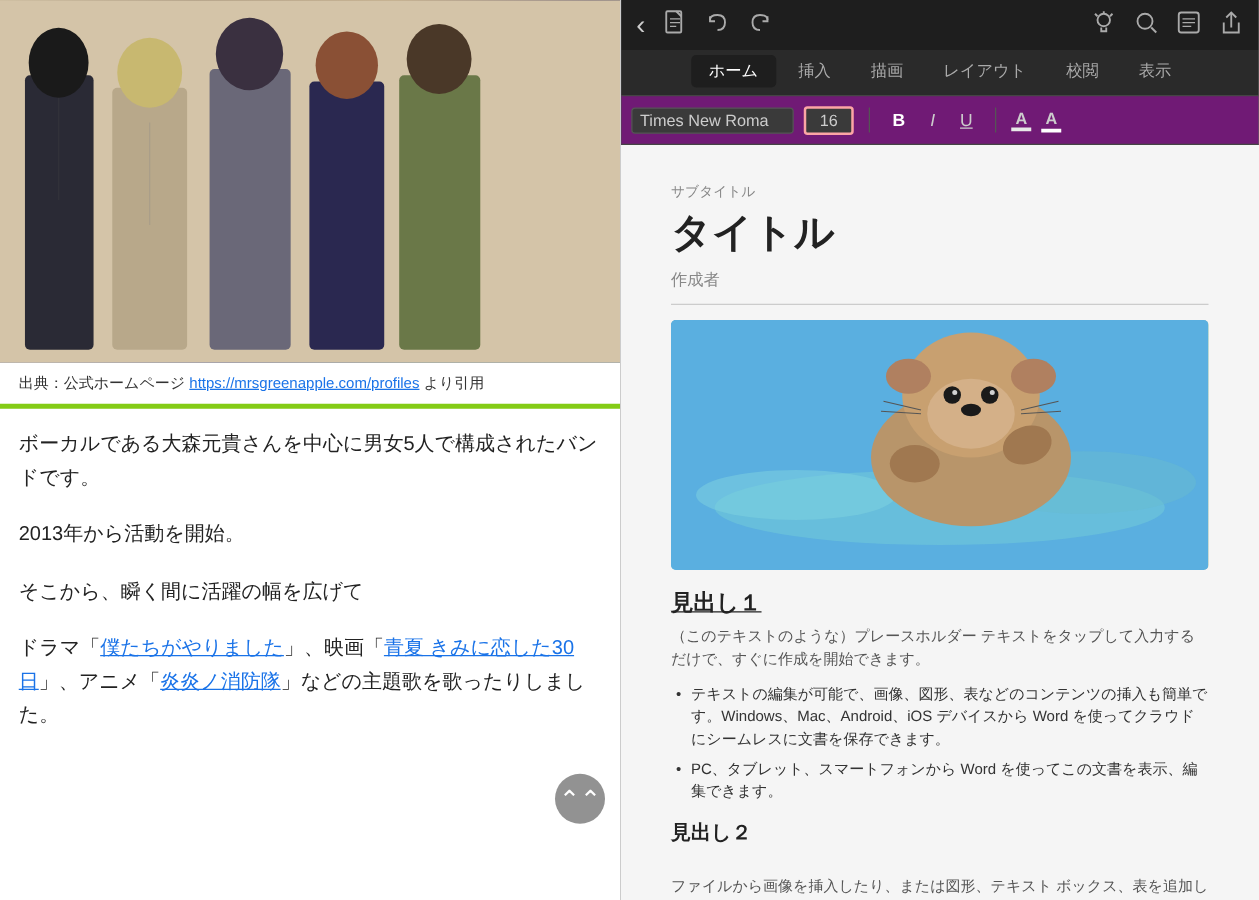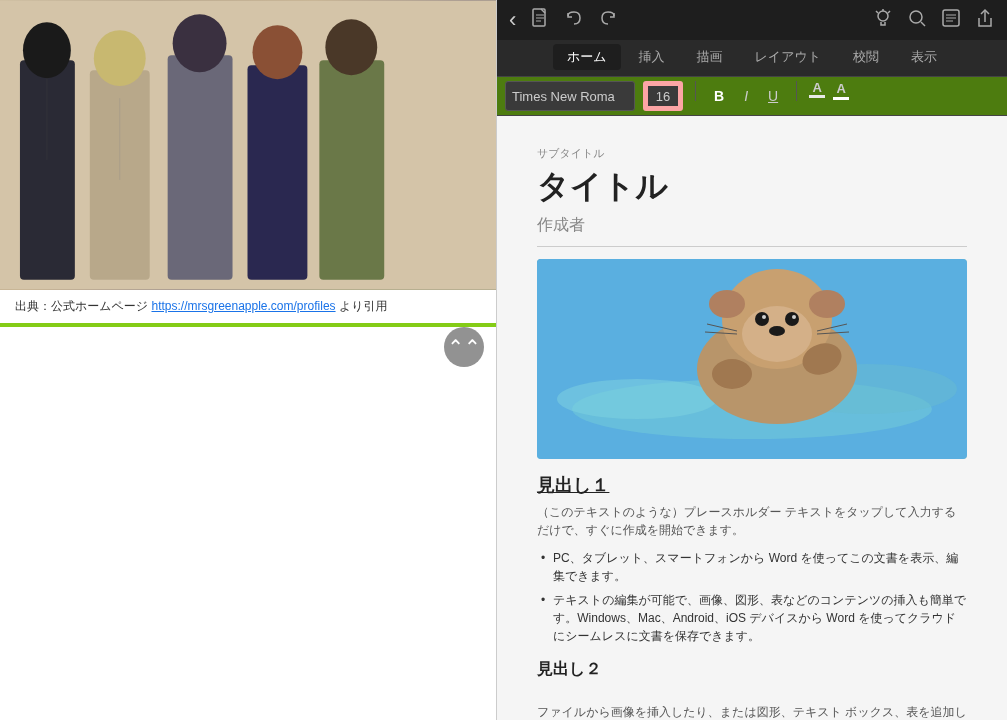--- a/index.html
+++ b/index.html
@@ -138,41 +138,42 @@
     }
 
     .tab-item.active {
       background: #1e1e1e;
       color: #fff;
     }
 
     
     .format-toolbar {
       display: flex;
+      align-items: center;
       padding: 4px 8px;
-      background: #4d7c0f;
+      background: #701a75;
       height: 40px;
       gap: 8px;
       border-top: 1px solid #444;
       border-bottom: 1px solid #444;
     }
 
     .font-selector {
       background: #3a3a3a;
       border: 1px solid #555;
       color: #ccc;
       padding: 2px 6px;
       font-size: 13px;
       border-radius: 3px;
       width: 130px;
     }
 
     .font-size {
       background: #3a3a3a;
-      border: 5px solid #fca5a5;
+      border: 2px solid #fca5a5;
       color: #ccc;
       padding: 2px 6px;
       font-size: 13px;
       border-radius: 3px;
       width: 40px;
       text-align: center;
     }
 
     .format-btn {
       color: #ccc;
@@ -251,21 +252,21 @@
     }
 
     .doc-title {
       font-size: 32px;
       font-weight: bold;
       color: #222;
       margin-bottom: 6px;
     }
 
     .doc-author {
-      font-size: 16px;
+      font-size: 13px;
       color: #888;
       margin-bottom: 12px;
       padding-bottom: 10px;
       border-bottom: 1px solid #ccc;
     }
 
     .doc-image {
       width: 100%;
       height: 200px;
       background: linear-gradient(135deg, #4a9fc0 0%, #7bc8e0 30%, #b0dce8 50%, #a0c8b0 70%, #c8d0b0 100%);
@@ -353,20 +354,28 @@
       </svg>
     </div>
   </div>
 
   <div class="source-text">
     <span>出典：公式ホームページ</span>
     <a href="#">https://mrsgreenapple.com/profiles</a>
     <span>より引用</span>
   </div>
 
+  <div class="left-content">
+    <p>ボーカルである大森元貴さんを中心に男女5人で構成されたバンドです。</p>
+    <p>2013年から活動を開始。</p>
+    <p>そこから、瞬く間に活躍の幅を広げて</p>
+    <p>
+      <span>ドラマ「</span><a href="#">僕たちがやりました</a><span>」、映画「</span><a href="#">青夏 きみに恋した30日</a><span>」、アニメ「</span><a href="#">炎炎ノ消防隊</a><span>」などの主題歌を歌ったりしました。</span>
+    </p>
+  </div>
 
   <div class="scroll-up-btn" style="position:sticky;bottom:12px;left:calc(100% - 52px);width:40px;height:40px;background:rgba(100,100,100,0.7);border-radius:50%;display:flex;align-items:center;justify-content:center;cursor:pointer;color:white;font-size:20px;align-self:flex-end;margin-right:12px;margin-bottom:12px;">
     ⌃⌃
   </div>
 </div>
 
 <div class="right-panel">
 
   <div class="top-toolbar">
     <div class="toolbar-icons">
@@ -489,18 +498,18 @@
 
         <line x1="200" y1="72" x2="170" y2="65" stroke="#555" stroke-width="1"></line>
         <line x1="200" y1="75" x2="168" y2="73" stroke="#555" stroke-width="1"></line>
         <line x1="280" y1="72" x2="310" y2="65" stroke="#555" stroke-width="1"></line>
         <line x1="280" y1="75" x2="312" y2="73" stroke="#555" stroke-width="1"></line>
       </svg>
     </div>
 
     <div class="doc-heading1">見出し１</div>
     <div class="doc-placeholder">（このテキストのような）プレースホルダー テキストをタップして入力するだけで、すぐに作成を開始できます。</div>
+    <div class="doc-bullet">テキストの編集が可能で、画像、図形、表などのコンテンツの挿入も簡単です。Windows、Mac、Android、iOS デバイスから Word を使ってクラウドにシームレスに文書を保存できます。</div>
     <div class="doc-bullet">PC、タブレット、スマートフォンから Word を使ってこの文書を表示、編集できます。</div>
-    <div class="doc-bullet">テキストの編集が可能で、画像、図形、表などのコンテンツの挿入も簡単です。Windows、Mac、Android、iOS デバイスから Word を使ってクラウドにシームレスに文書を保存できます。</div>
     <div class="doc-heading2">見出し２</div>
     <div class="doc-paragraph">ファイルから画像を挿入したり、または図形、テキスト ボックス、表を追加したいとします。そ</div>
   </div>
 </div>
 
 </body></html>

